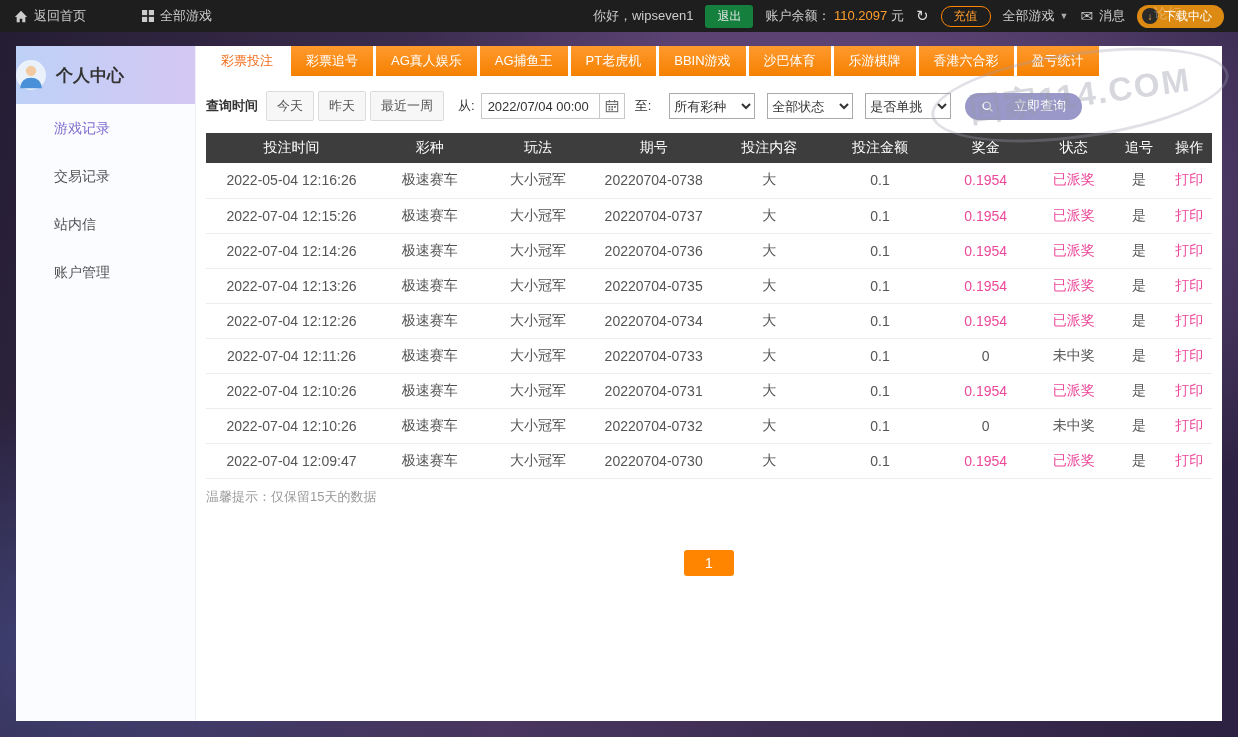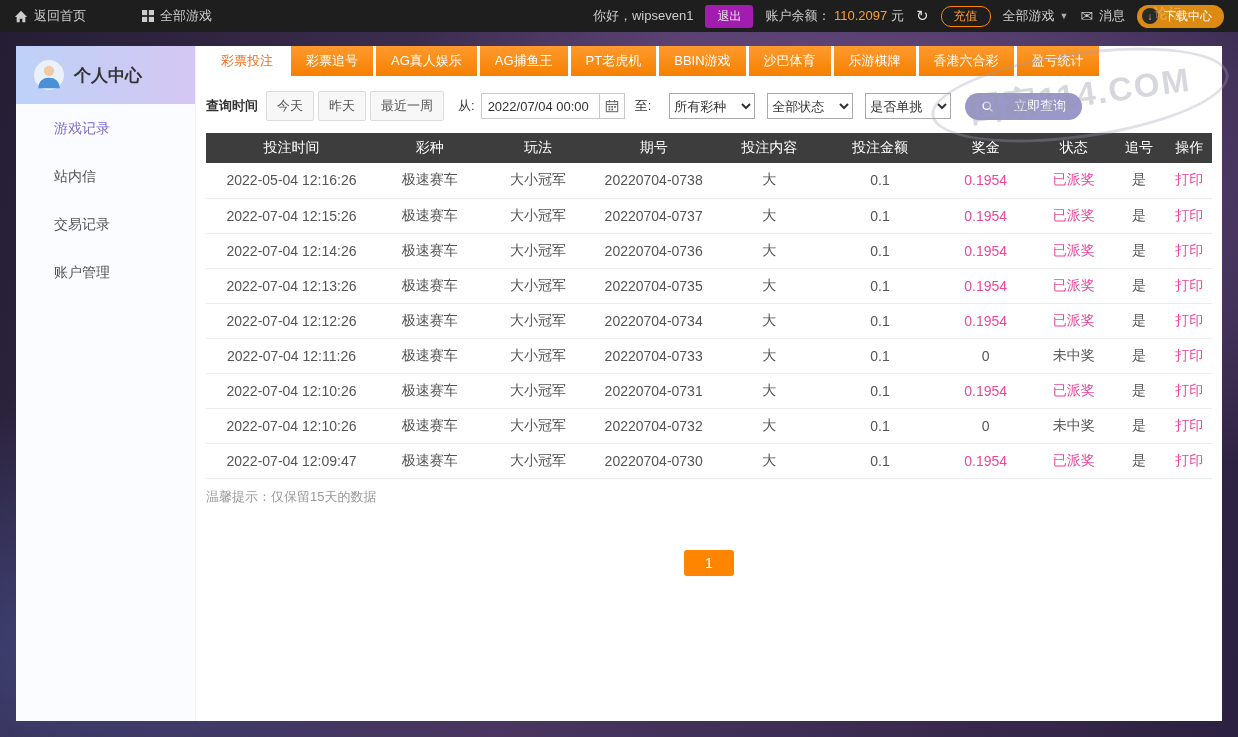--- a/index.html
+++ b/index.html
@@ -10,42 +10,42 @@
       radial-gradient(900px 520px at 72% 28%, rgba(158,115,190,.55), transparent 62%),
       radial-gradient(700px 420px at 6% 88%, rgba(80,95,170,.5), transparent 60%),
       linear-gradient(105deg,#241d33 0%,#4a3660 48%,#2c2140 100%);
   }
 
   
   .topbar { position:absolute; top:0; left:0; right:0; height:32px; background:#1e1e1e;
     display:flex; align-items:center; color:#cccccc; font-size:13px; padding:0 14px; z-index:5;gap:16px; }
   .tb-item { display:flex; align-items:center; gap:6px; cursor:pointer; margin-right:40px; }
   .tb-right { margin-left:auto; display:flex; align-items:center; gap:12px; }
-  .pill-dark { background:#a21caf; color:#e8e8e8; border:none; border-radius:3px;
+  .pill-dark { background:#15803d; color:#e8e8e8; border:none; border-radius:3px;
     padding:3px 12px; font-size:12px; cursor:pointer; }
   .orange-text { color:#ff9d2e; }
   .refresh-icon { color:#dddddd; font-size:15px; cursor:pointer; }
   .pill-recharge { background:transparent; border:1px solid #ff8400; color:#ff9d2e;
     border-radius:10px; padding:1px 12px; font-size:12px; cursor:pointer; }
   .admin { display:flex; align-items:center; gap:5px; cursor:pointer; }
   .caret { font-size:9px; color:#aaaaaa; }
   .msgs { display:flex; align-items:center; gap:6px; cursor:pointer; }
   .env { font-size:15px; }
   .pill-download { display:flex; align-items:center; gap:6px; background:#dd8a12; border:none;
     color:#fff; border-radius:12px; padding:3px 12px 3px 5px; font-size:12px; cursor:pointer; }
   .dl-circle { width:16px; height:16px; border-radius:50%; background:#2a2a2a; color:#ffb84d;
     display:inline-flex; align-items:center; justify-content:center; font-size:10px; }
 
   
   .workspace { position:absolute; top:46px; left:16px; right:16px; bottom:16px;
     display:flex; background:#ffffff; z-index:2; }
 
   
   .sidebar { width:180px; background:#fbfcff; border-right:1px solid #f0f1f6; flex-shrink:0; }
-  .side-header { height:58px; display:flex; align-items:center; gap:10px; padding-left:18px;
+  .side-header { height:58px; display:flex; align-items:center; gap:10px; padding-left:0;
     background:linear-gradient(90deg,#bed1f7,#d4c7f3); font-size:17px; font-weight:bold; color:#333; }
   .side-item { height:48px; line-height:48px; padding-left:38px; font-size:14px; color:#555;
     cursor:pointer; }
   .side-item.active { color:#7f6bce; }
 
   
   .content { flex:1; padding:0 10px; position:relative; }
 
   .tabs { display:flex; gap:3px; }
   .tab { height:30px; line-height:30px; padding:0 15px; font-size:13px; color:#fff;
@@ -147,22 +147,22 @@
           <svg width="30" height="30" viewBox="0 0 32 32">
               <circle cx="16" cy="16" r="16" fill="#eaf1fb"></circle>
               <circle cx="16" cy="11.5" r="5.5" fill="#f2c9a0"></circle>
               <path d="M4.5 30 C5 22.5 9.5 19 16 19 C22.5 19 27 22.5 27.5 30 Z" fill="#4a90d9"></path>
             </svg>
         </span>
         <span>个人中心</span>
       </div>
       <nav id="sidebar-nav">
           <div class="side-item active">游戏记录</div>
+          <div class="side-item">交易记录</div>
           <div class="side-item">站内信</div>
-          <div class="side-item">交易记录</div>
           <div class="side-item">账户管理</div>
         </nav>
     </aside>
 
     <main class="content">
 
       <div class="tabs" id="tabs">
           <div class="tab active">彩票投注</div>
           <div class="tab">彩票追号</div>
           <div class="tab">AG真人娱乐</div>

